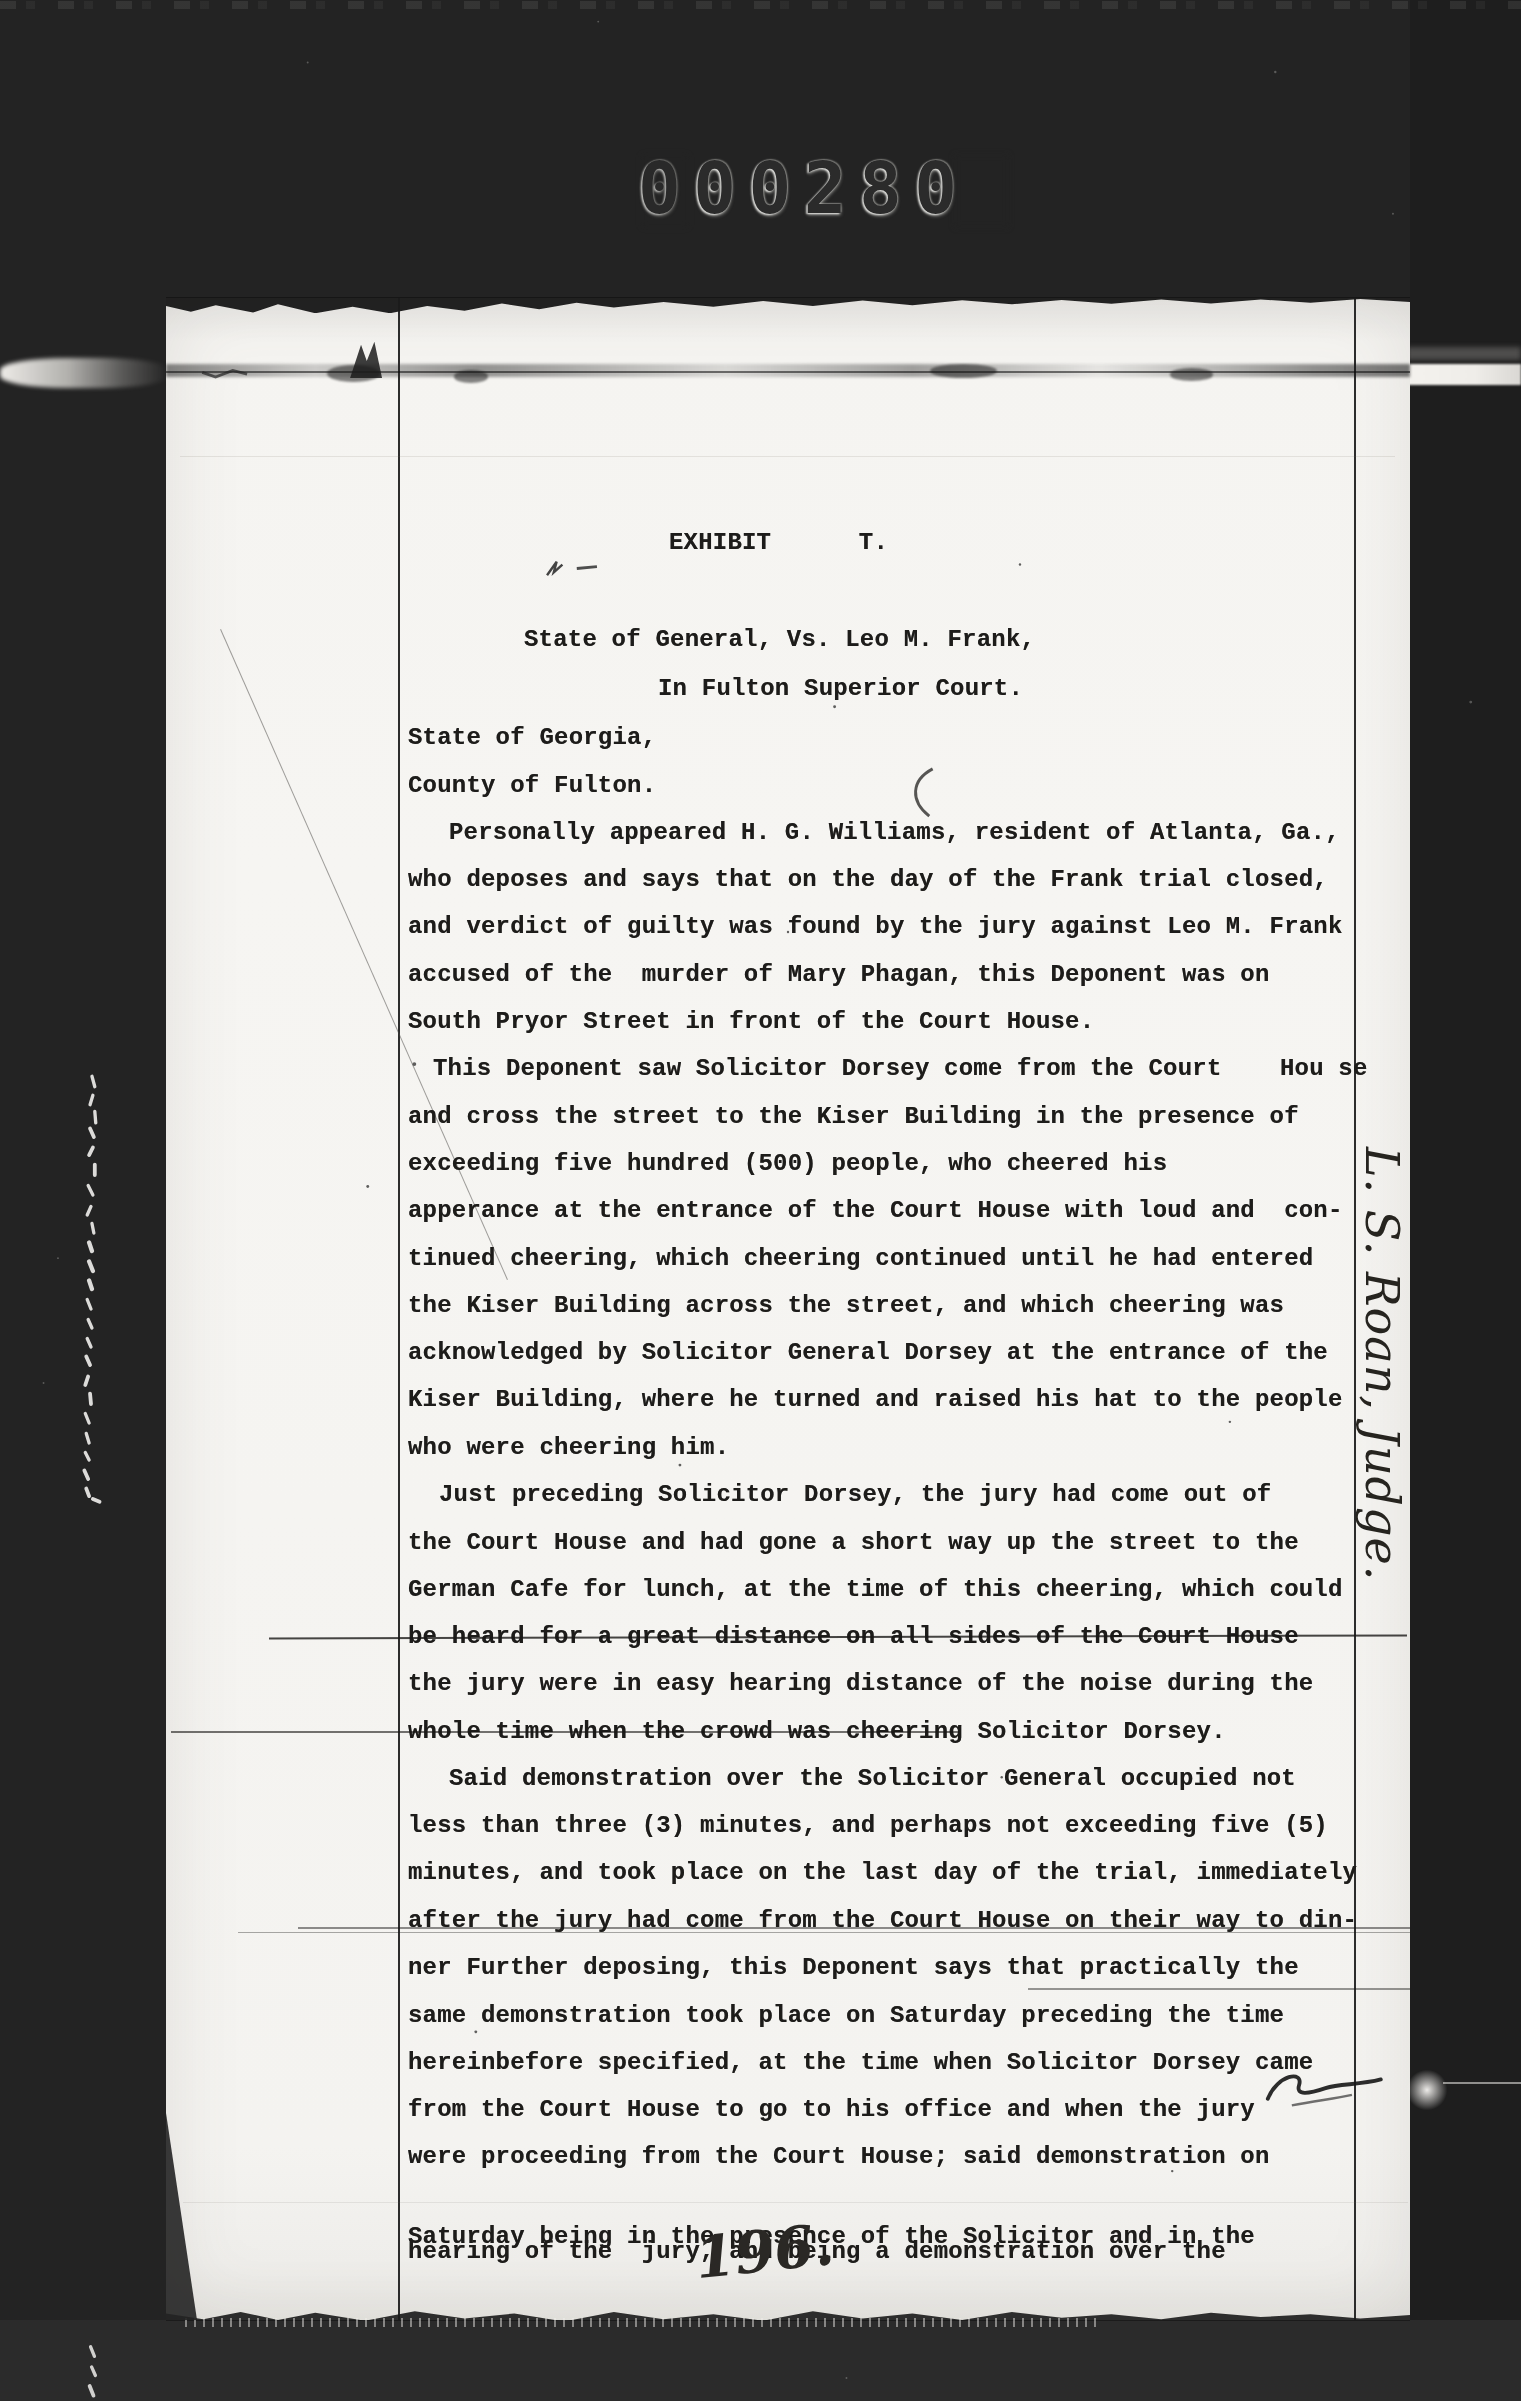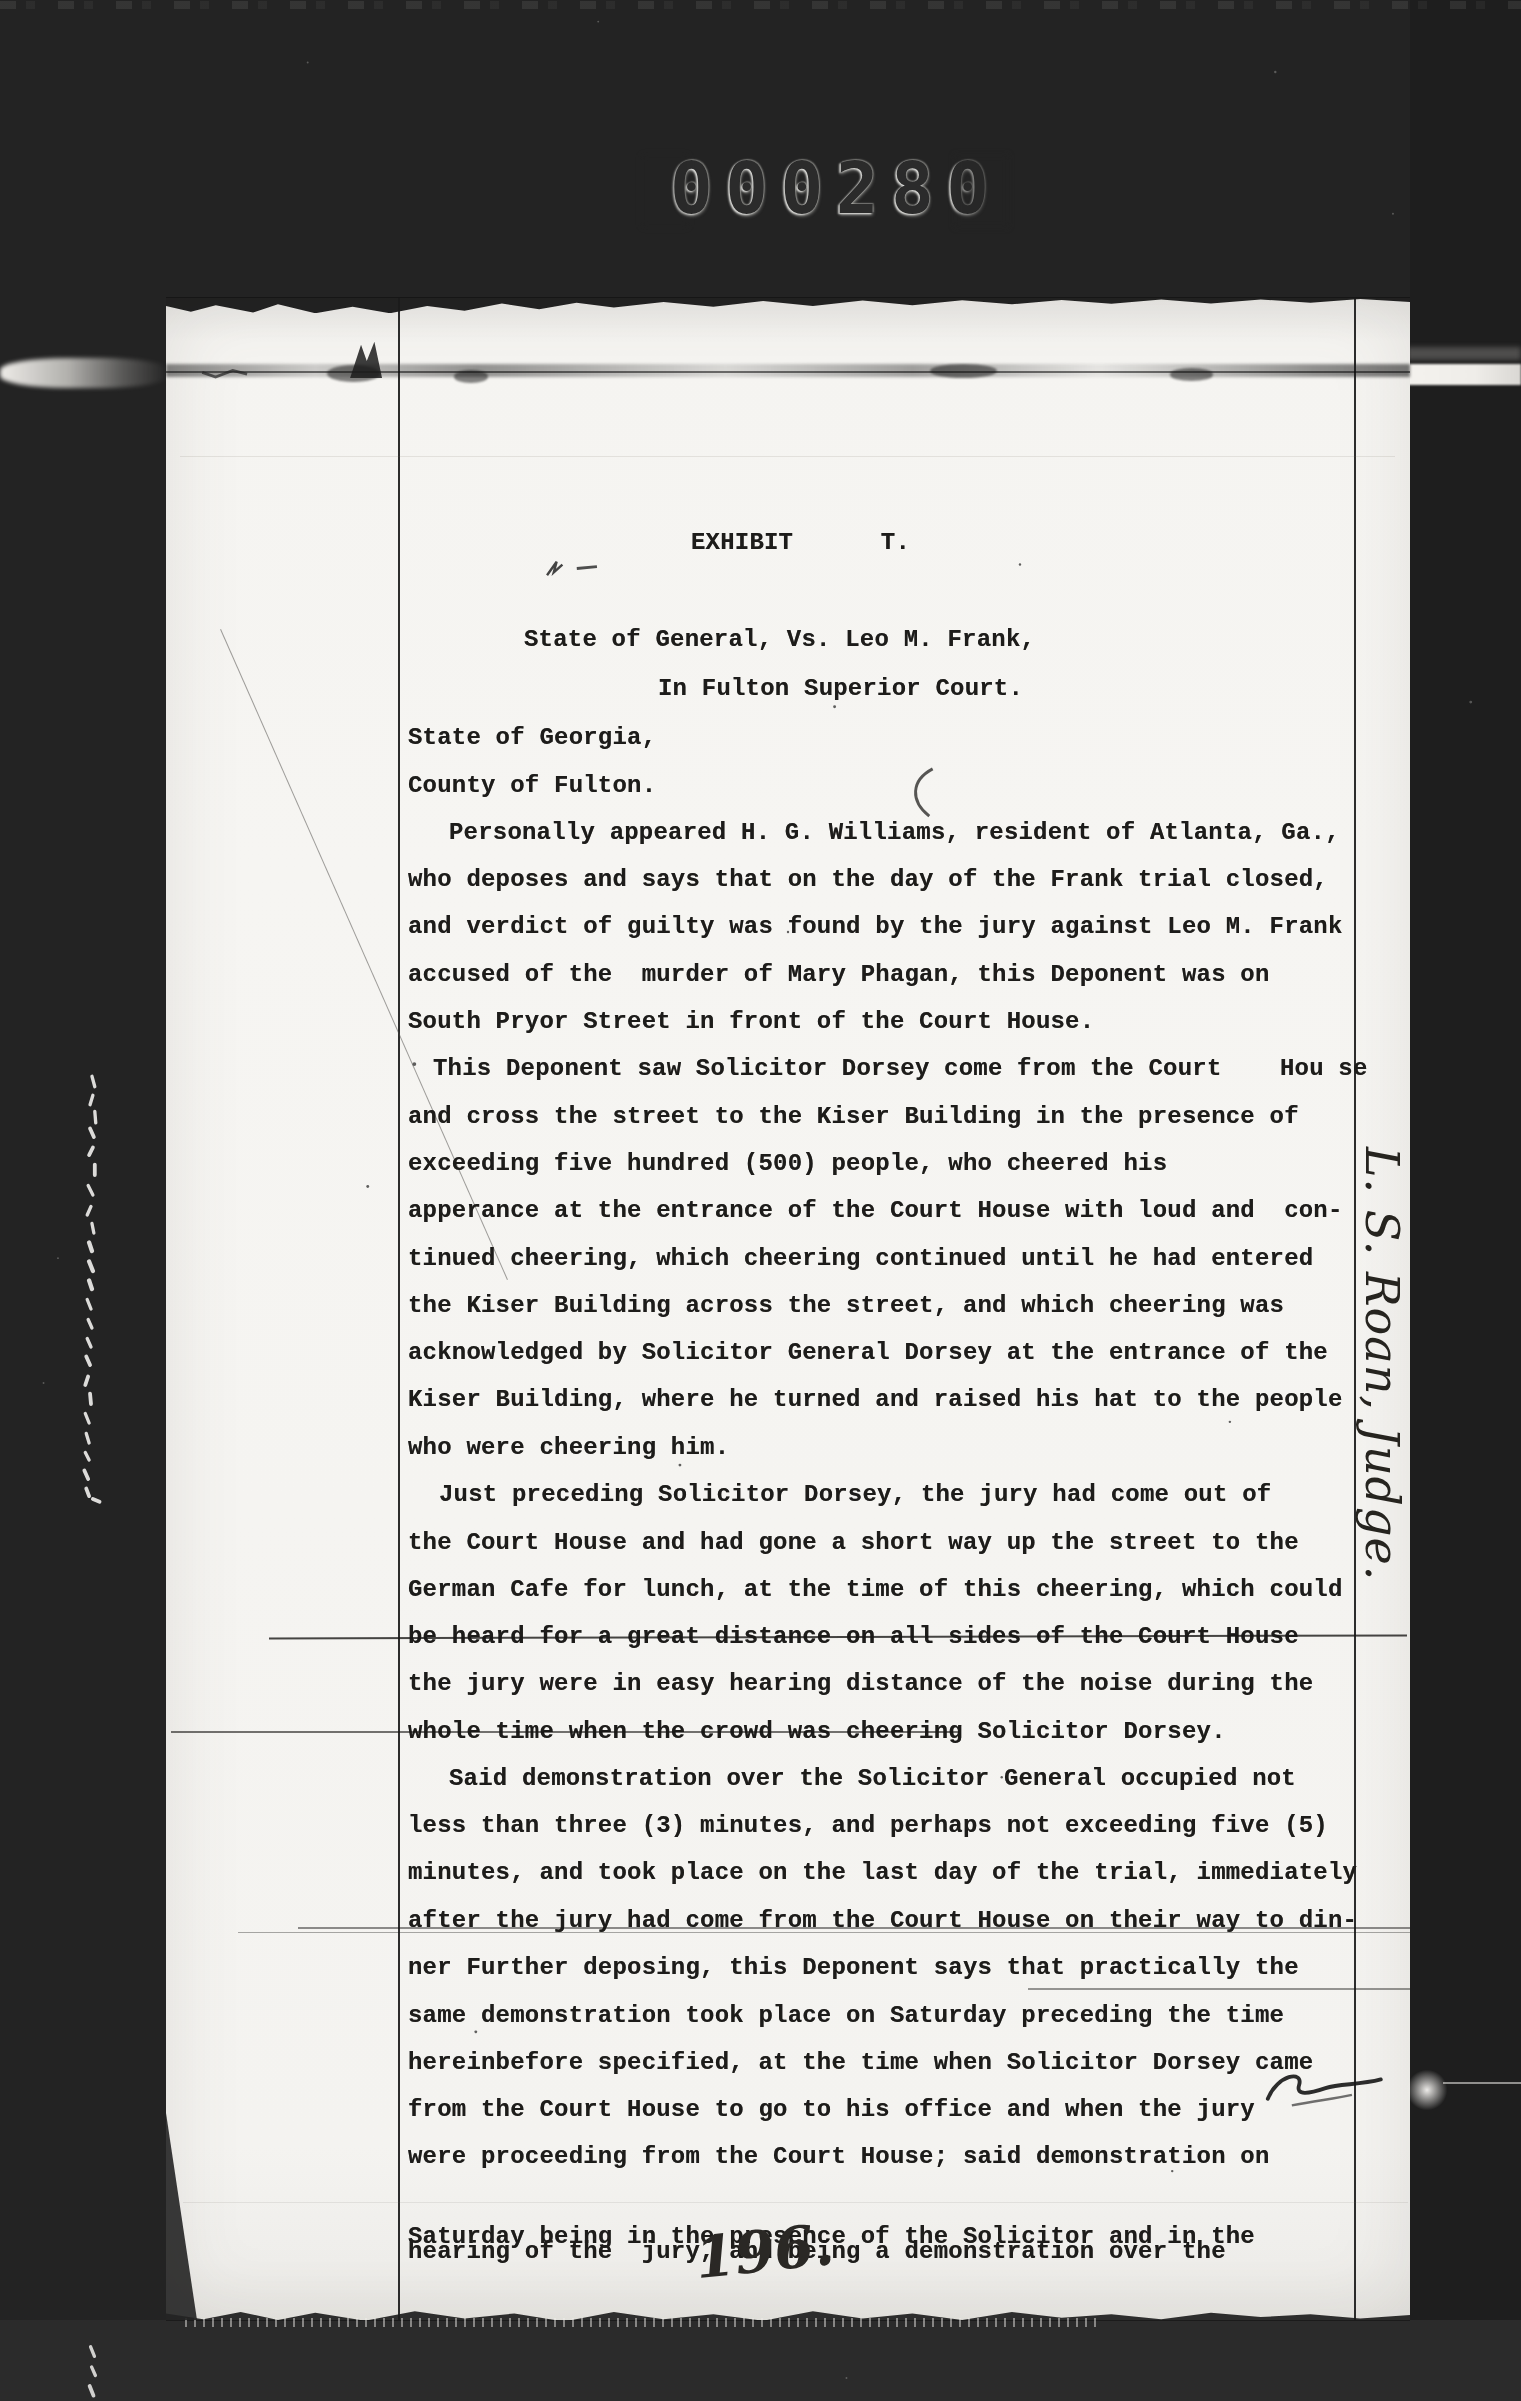--- a/index.html
+++ b/index.html
@@ -7,21 +7,21 @@
         font-family:"Liberation Sans",sans-serif;}
   .abs{position:absolute;}
 
   
   #right-margin{left:1410px;top:0;width:112px;height:2524px;background:#1e1e1e;}
   #bottom-margin{left:0;top:2320px;width:1522px;height:205px;background:#2b2b2b;}
   #top-ghost-band{left:0;top:1px;width:1522px;height:7.7px;opacity:.8;
     background:repeating-linear-gradient(90deg,rgba(190,190,185,.14) 0 16.3px,rgba(190,190,185,0) 16.3px 26.4px,rgba(190,190,185,.08) 26.4px 35px,rgba(190,190,185,0) 35px 58px);}
 
   
-  #stamp{left:670px;top:153px;font:700 71px/72px "DejaVu Sans Mono",monospace;
+  #stamp{left:638px;top:153px;font:700 71px/72px "DejaVu Sans Mono",monospace;
     color:#2b2b2b;letter-spacing:12.5px;filter:blur(0.6px);white-space:pre;
     text-shadow:-1.4px 1.4px 1.9px rgba(235,235,232,.9),1px -1px 1.4px rgba(210,210,205,.45),0 2.4px 3.4px rgba(225,225,220,.55);}
   .stamp-dim{background:rgba(35,35,35,.45);filter:blur(3.4px);}
 
   
   #page{left:166px;top:298px;width:1244px;height:2022px;
     background:linear-gradient(180deg,#e9e8e5 0,#f5f4f1 43px,#f6f5f2 576px,#f4f3f0 1849px,#efeeeb 1964px,#e9e8e4 100%);
     box-shadow:inset 0 0 77px rgba(90,85,75,.13);}
   #page-edge-top{left:0;top:-1px;width:1244px;height:16.3px;background:#161616;opacity:.95;
     clip-path:polygon(0 55%,2% 90%,4% 50%,7% 95%,9% 45%,12% 100%,15% 60%,18% 100%,21% 55%,24% 85%,27% 40%,30% 75%,33% 35%,36% 65%,40% 30%,44% 60%,48% 25%,52% 55%,56% 22%,60% 50%,64% 20%,68% 45%,72% 18%,76% 42%,80% 16%,84% 40%,88% 15%,92% 35%,96% 12%,100% 30%,100% 0,0 0);}
@@ -129,21 +129,21 @@
     <div class="abs crease-blob" style="left:288px;top:72px;width:34px;height:12.5px;"></div>
     <div class="abs crease-blob" style="left:764px;top:66px;width:67px;height:14.4px;"></div>
     <div class="abs crease-blob" style="left:1004px;top:70px;width:43px;height:12.5px;"></div>
     <svg class="abs" style="left:14.4px;top:19px;" width="240" height="62" viewBox="0 0 500 130">
       <path d="M355,128 L378,58 L390,92 L406,52 L422,128 Z" fill="#1c1c1c" opacity=".85"></path>
       <path d="M45,116 l28,10 l36,-14 l30,8" stroke="#242424" stroke-width="6" fill="none" opacity=".7"></path>
     </svg>
     <div class="abs faint-line" style="left:14.4px;top:158px;width:1215px;height:1.4px;opacity:.5;"></div>
     <div class="abs" id="diag-scratch"></div>
 
-    <div class="tl" style="left:503px;top:230px;margin-left:22px;">EXHIBIT      T.</div>
+    <div class="tl" style="left:503px;top:230px;">EXHIBIT      T.</div>
     <div class="tl" style="left:358px;top:327px;">State of General, Vs. Leo M. Frank,</div>
     <div class="tl" style="left:492px;top:376px;">In Fulton Superior Court.</div>
 
     <div class="tl" style="left:242px;top:425px;">State of Georgia,</div>
     <div class="tl" style="left:242px;top:473px;">County of Fulton.</div>
     <div class="tl" style="left:242px;top:567px;">who deposes and says that on the day of the Frank trial closed,</div>
     <div class="tl" style="left:283px;top:520px;">Personally appeared H. G. Williams, resident of Atlanta, Ga.,</div>
     <div class="tl" style="left:242px;top:614px;">and verdict of guilty was found by the jury against Leo M. Frank</div>
     <div class="tl" style="left:242px;top:662px;text-align:right;">accused of the  murder of Mary Phagan, this Deponent was on</div>
     <div class="tl" style="left:242px;top:709px;">South Pryor Street in front of the Court House.</div>

